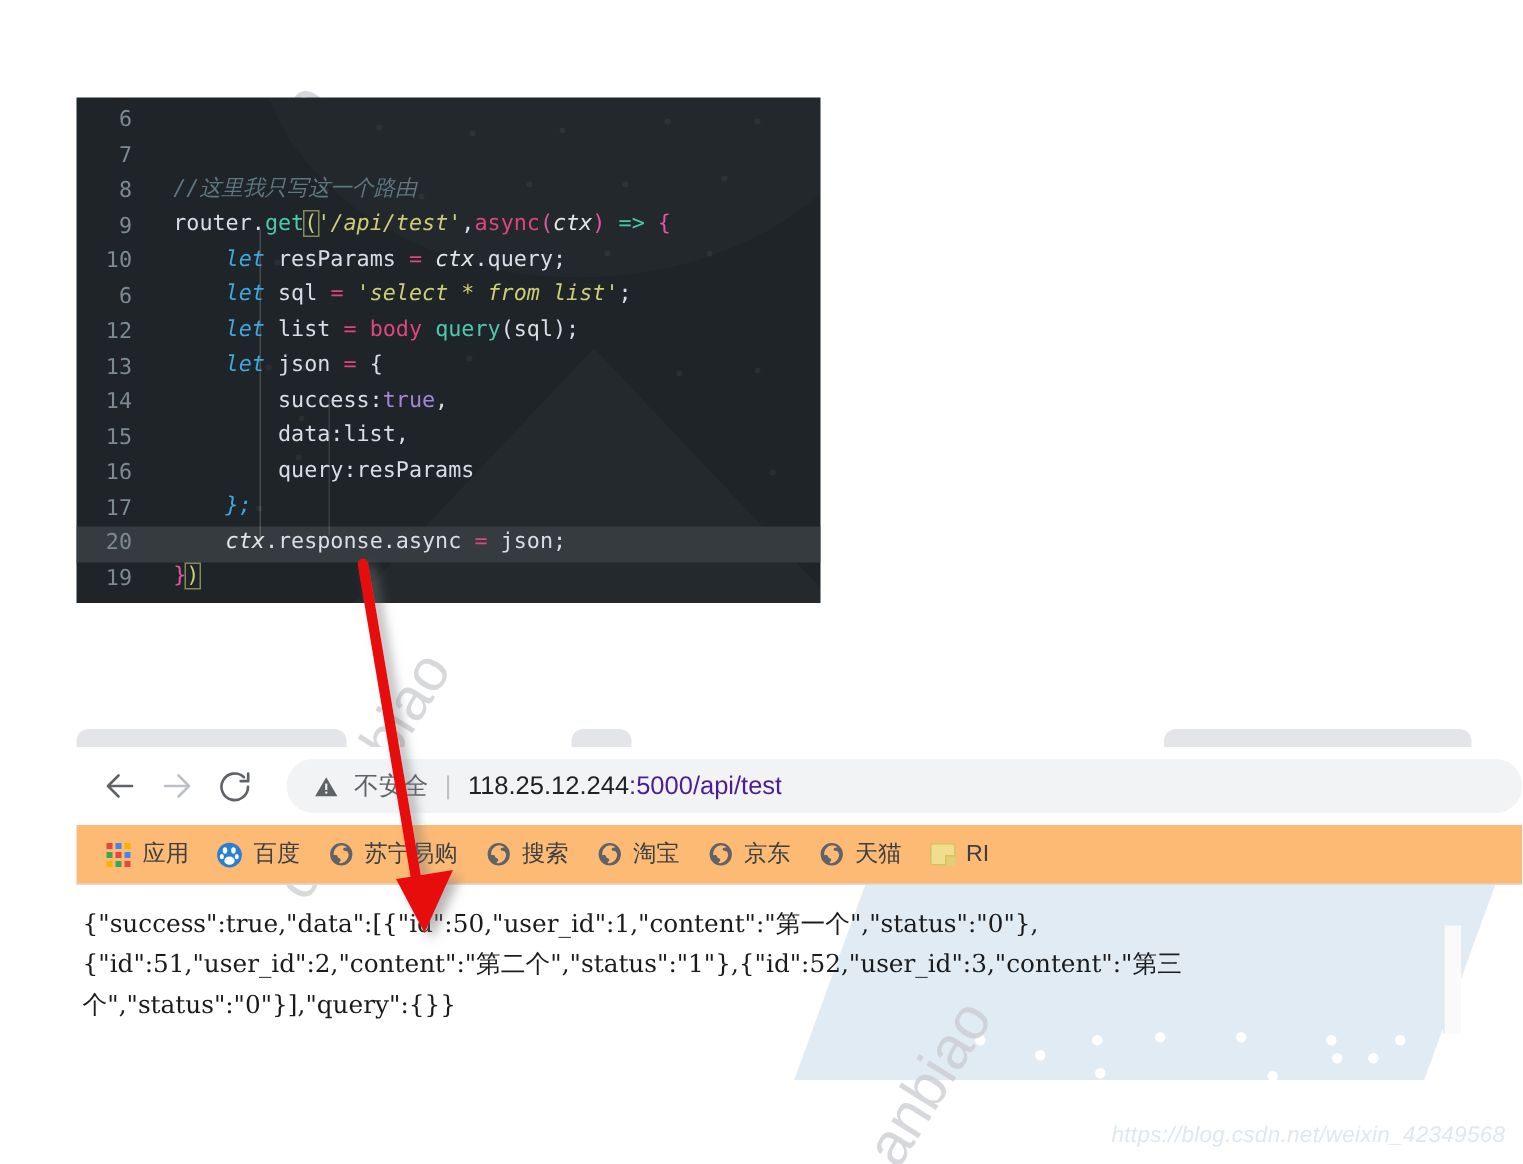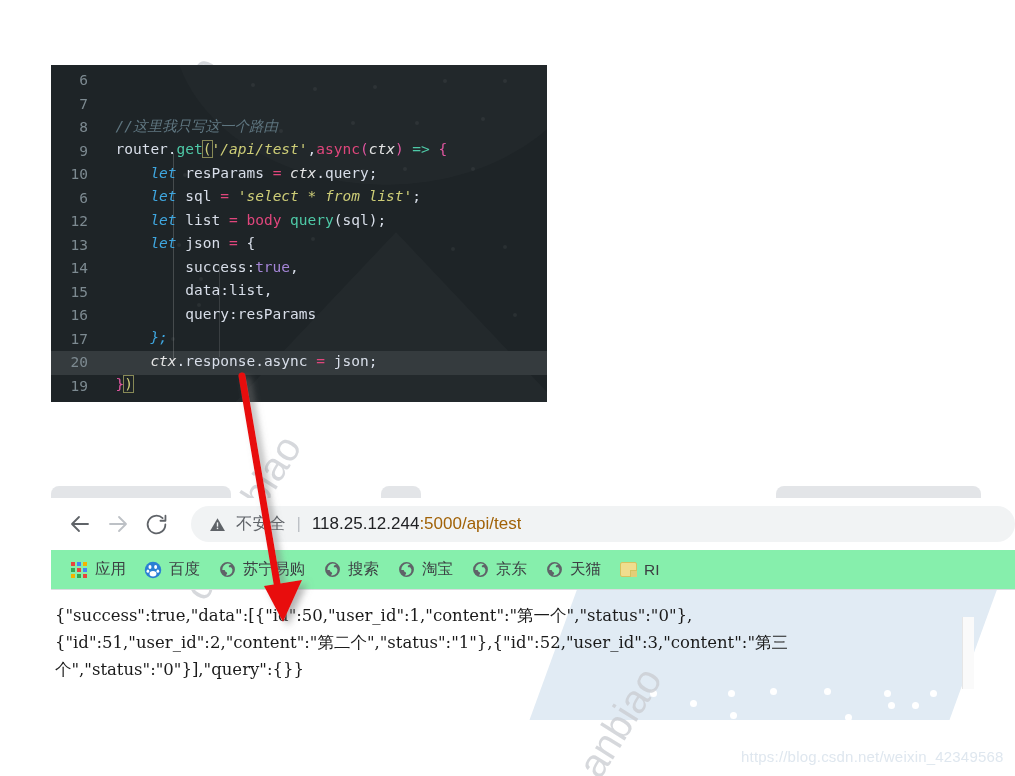--- a/index.html
+++ b/index.html
@@ -54,20 +54,21 @@
 
   .csdn-watermark {
     position: absolute;
     left: 741px; top: 748px;
     color: #dfe7ef;
     font-size: 15px;
     letter-spacing: .2px;
     font-family: "Liberation Sans", sans-serif;
     white-space: nowrap;
     pointer-events: none;
+    font-style: italic;
   }
 
   
   #editor {
     position: absolute;
     left: 51px; top: 65px;
     width: 496px; height: 337px;
     background: #1e2427;
     overflow: hidden;
     font-family: "DejaVu Sans Mono", monospace;
@@ -211,25 +212,25 @@
     color: #bdc1c6;
     margin: 0 11px;
     font-size: 17px;
   }
   .url-text {
     font-size: 17px;
     color: #202124;
     white-space: nowrap;
     overflow: hidden;
   }
-  .url-text .dim { color: #a16207; }
+  .url-text .dim { color: #4c1d95; }
 
   .bookmarks {
     height: 40px;
-    background: #86efac;
+    background: #fdba74;
     display: flex;
     align-items: center;
     padding-left: 10px;
     gap: 0;
     border-bottom: 1px solid #dadce0;
     overflow: hidden;
   }
   .bm {
     display: flex;
     align-items: center;

